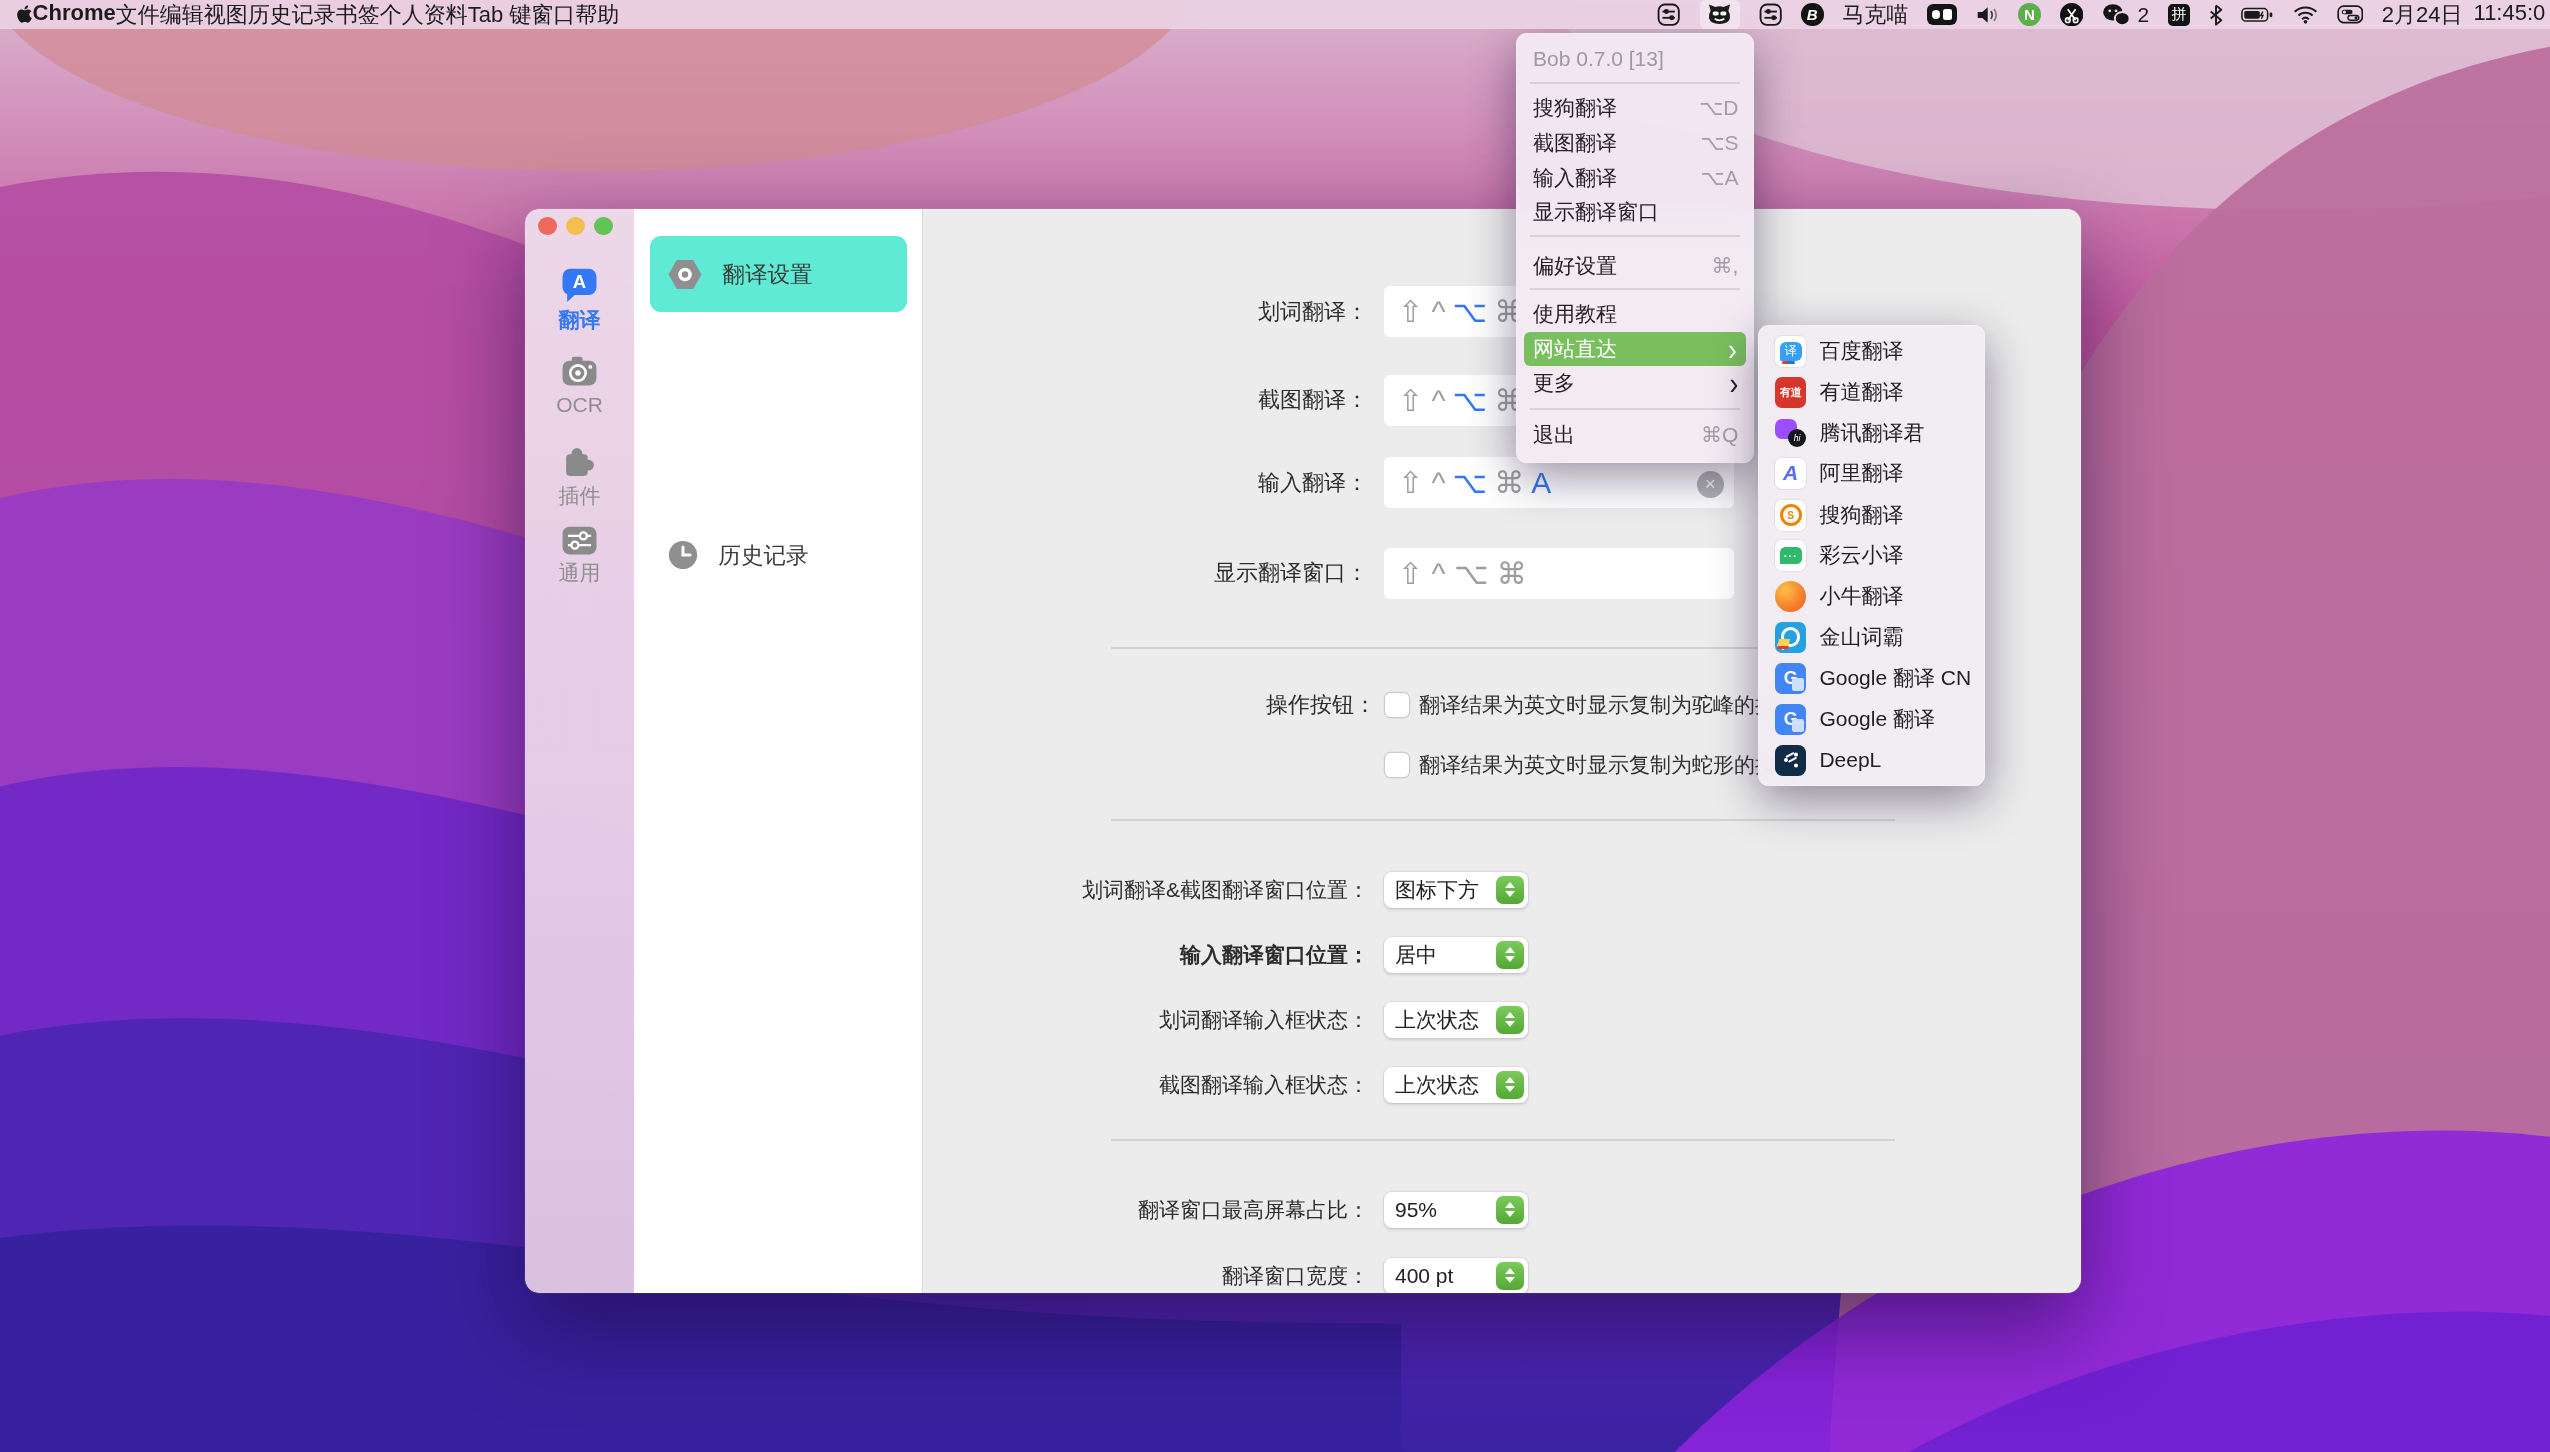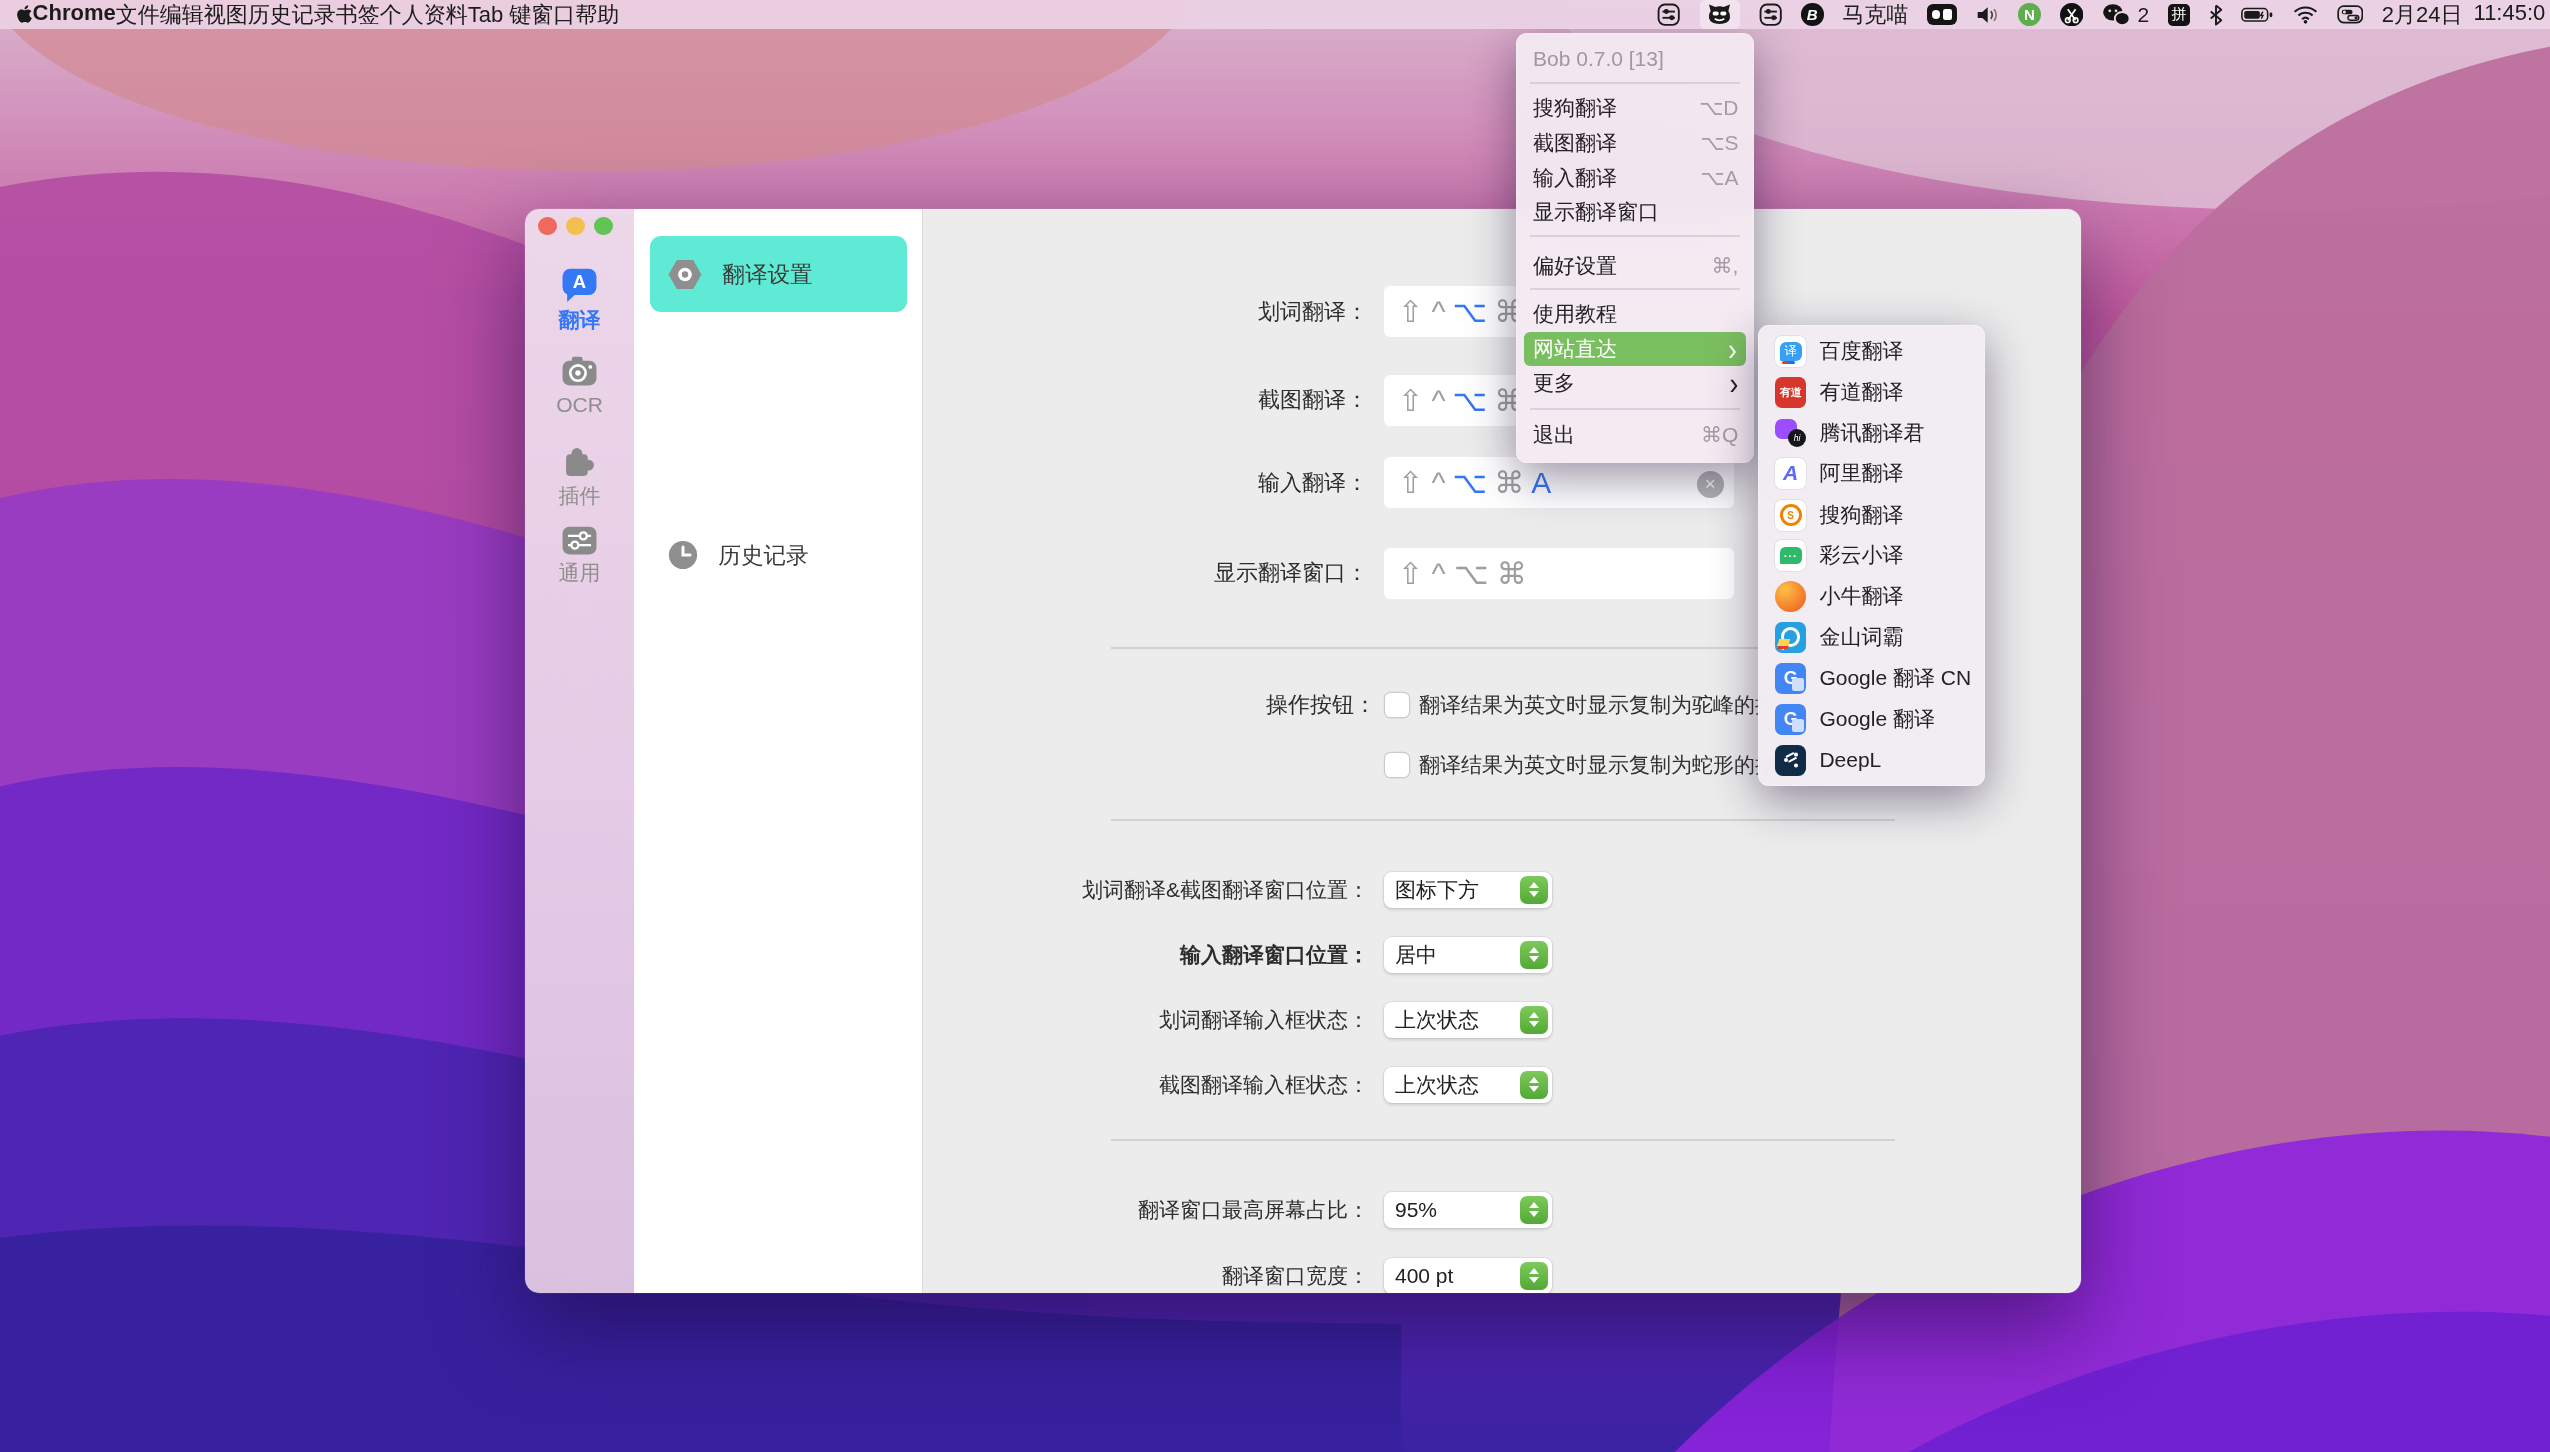--- a/index.html
+++ b/index.html
@@ -53,21 +53,21 @@
     display:flex;align-items:center;padding-left:14px;box-sizing:border-box;}
   .sym{font-size:30px;margin-right:7px;color:#9e9e9e;}
   .sym.b{color:#3478f7;}
   .clearbtn{position:absolute;left:774px;width:26.5px;height:26.5px;border-radius:50%;background:#b5b5b5;
     color:#fff;display:flex;align-items:center;justify-content:center;font-size:18.7px;line-height:1;}
   .hdiv{position:absolute;left:188px;width:784px;height:1.6px;background:rgba(0,0,0,0.11);}
   .cb{position:absolute;left:462px;width:24px;height:24px;background:#fff;border-radius:5.4px;
     box-shadow:0 0 0 1.2px #cbcbcb, 0 0.8px 1.6px rgba(0,0,0,0.08);}
   .cbtext{position:absolute;left:496px;height:34px;line-height:34px;font-size:21px;color:#303030;white-space:nowrap;}
   .ddlabel{position:absolute;left:33px;width:413px;height:34px;line-height:34px;text-align:right;font-size:21px;color:#2d2d2d;white-space:nowrap;}
-  .dropdown{position:absolute;left:461px;width:168px;height:36px;background:#fff;border-radius:7.8px;
+  .dropdown{position:absolute;left:461px;width:144px;height:36px;background:#fff;border-radius:7.8px;
     box-shadow:0 0 0 0.8px rgba(0,0,0,0.07), 0 1.6px 3.1px rgba(0,0,0,0.12);display:flex;align-items:center;box-sizing:border-box;}
   .dropdown .val{padding-left:11px;font-size:21px;color:#222;white-space:nowrap;}
   .stepper{position:absolute;right:3.9px;top:3.9px;width:28px;height:28px;border-radius:7px;
     background:linear-gradient(#7cca5b,#54a836);display:flex;flex-direction:column;align-items:center;justify-content:center;}
   .tri-up{width:0;height:0;border-left:5.4px solid transparent;border-right:5.4px solid transparent;border-bottom:6.2px solid #fff;margin-bottom:3.1px;}
   .tri-dn{width:0;height:0;border-left:5.4px solid transparent;border-right:5.4px solid transparent;border-top:6.2px solid #fff;}
 
   
   .menu{position:absolute;left:1516px;top:33px;width:238px;height:430px;border-radius:11px;z-index:40;
     background:rgba(242,233,241,0.96);backdrop-filter:blur(20px);

